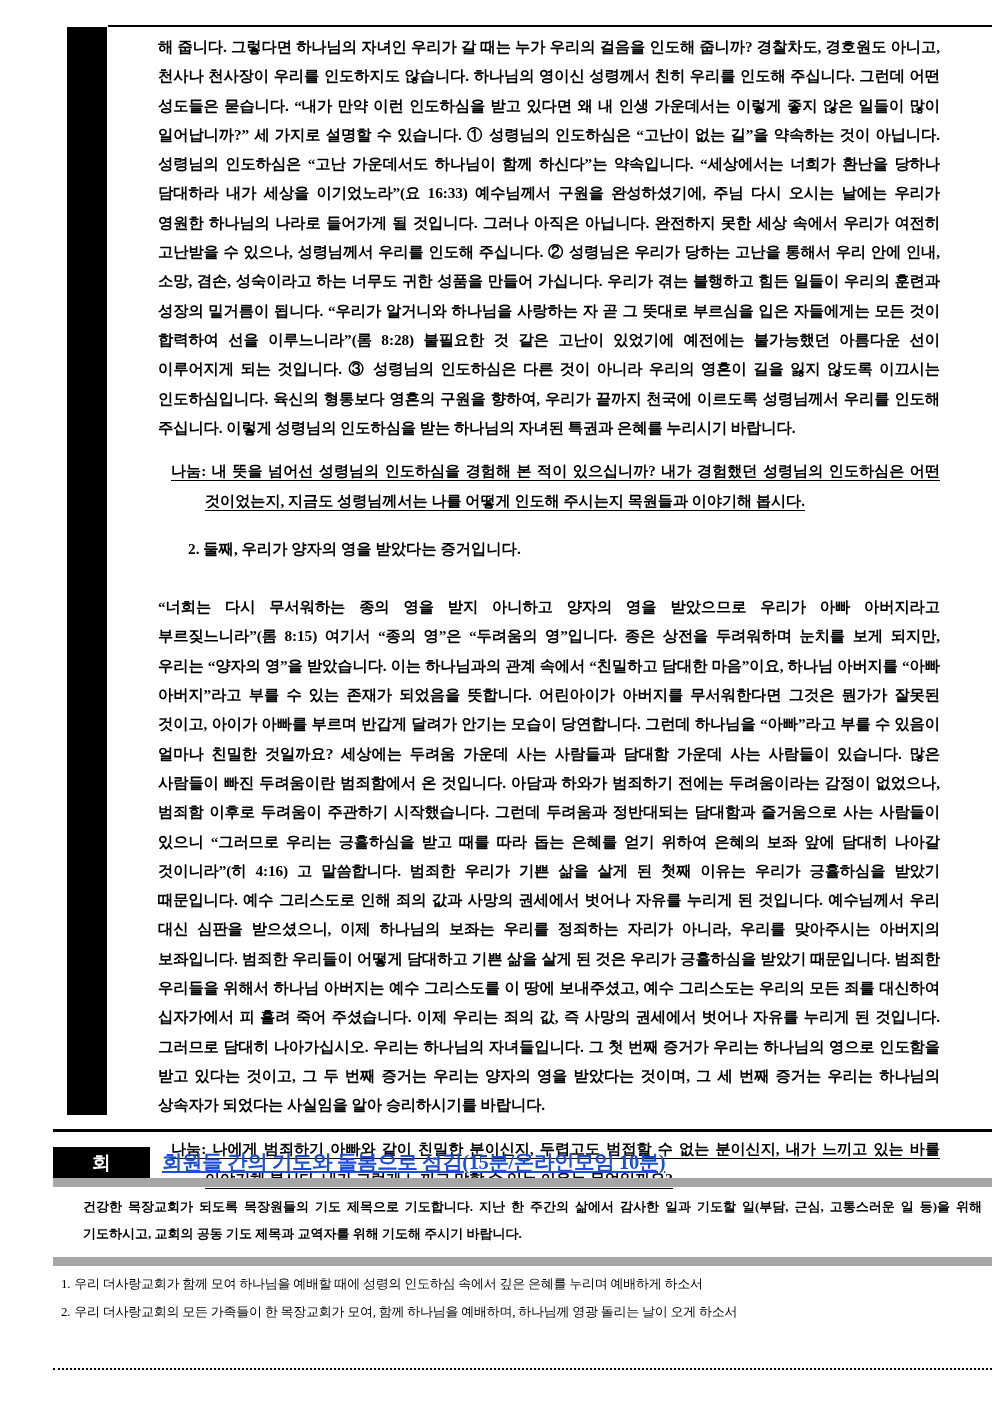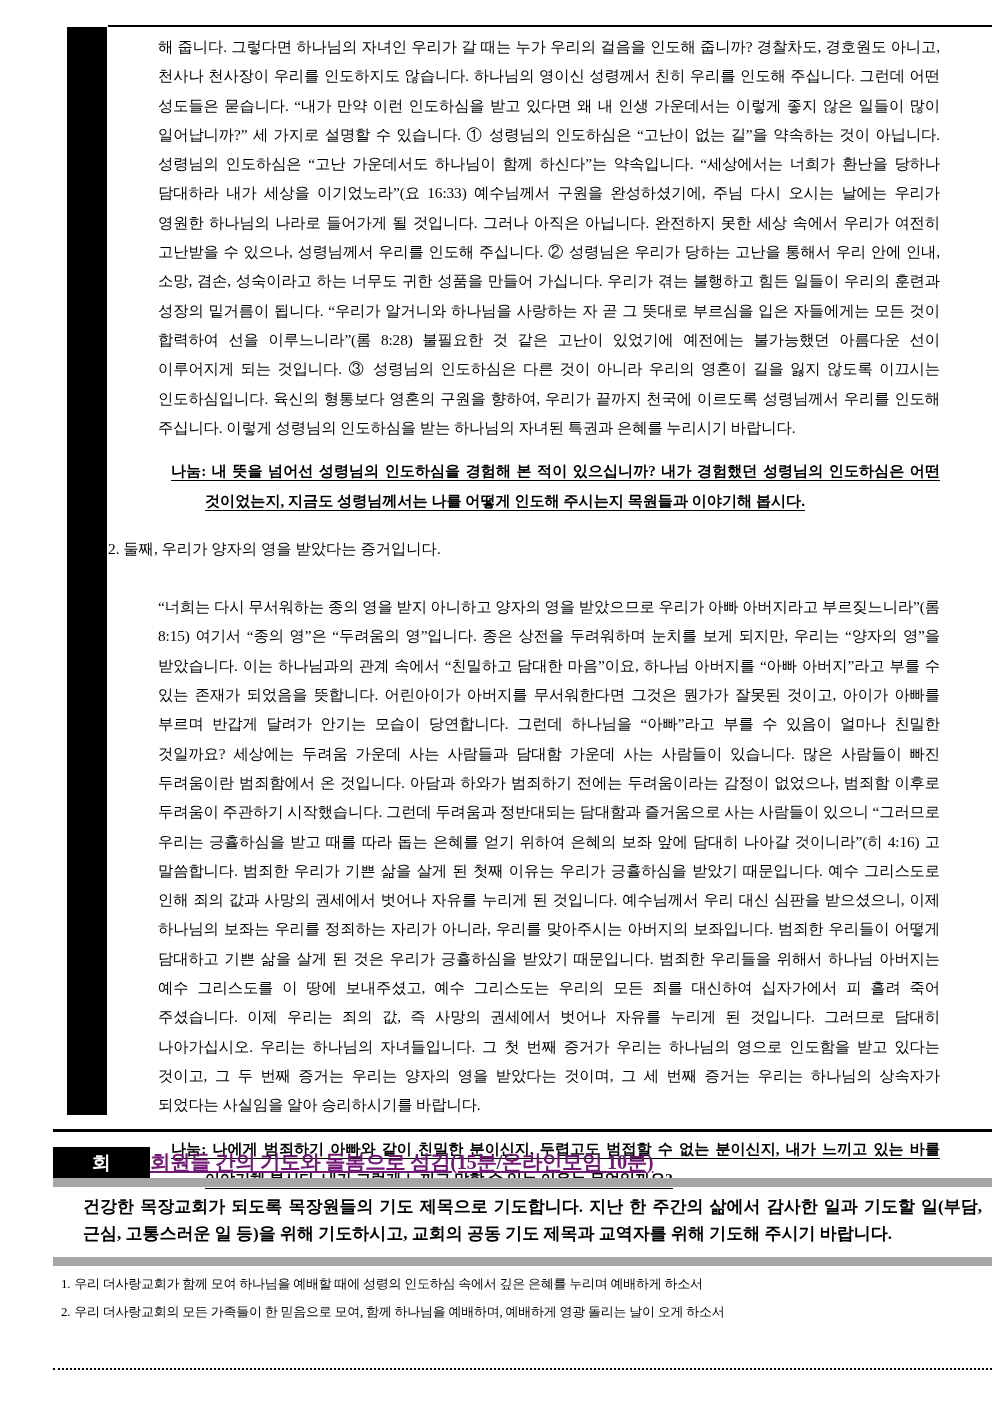--- a/index.html
+++ b/index.html
@@ -55,21 +55,21 @@
   }
 
   p.body-para {
     margin: 0 0 0 0;
     font-size: 15.3px;
     line-height: 29.3px;
     text-align: justify;
     text-justify: inter-character;
     letter-spacing: -0.1px;
     word-break: keep-all;
-    font-weight: 400;
+    font-weight: 700;
     padding: 16px 44px 0 50px;
   }
   p.body-para.first {
     padding-top: 7px;
   }
 
   
   p.share {
     margin: 14px 0 0 0;
     font-size: 15.1px;
@@ -83,21 +83,22 @@
     word-break: keep-all;
     padding: 0 44px 0 97px;
     text-indent: -34px;
   }
 
   
   p.point {
     margin: 19px 0 13px 0;
     font-size: 15.3px;
     line-height: 28px;
-    font-weight: 400;
+    font-weight: 700;
+    padding-left: 80px;
     word-break: keep-all;
   }
 
   
   .section-divider {
     position: absolute;
     left: 53px;
     top: 1129px;
     width: 939px;
     height: 3px;
@@ -121,35 +122,36 @@
     text-align: center;
     letter-spacing: 0.5px;
     flex: none;
   }
   .sec-badge.blank { color: #000000; }
   .sec-title {
     flex: 1;
     font-size: 20.5px;
     line-height: 31px;
     font-weight: 700;
+    padding-left: 12px;
     text-decoration: underline;
     text-underline-offset: 2px;
     text-decoration-thickness: 1.6px;
     letter-spacing: -0.4px;
     white-space: nowrap;
-    color: #701a75;
+    color: #1d4ed8;
   }
   .grey-bar {
     height: 9px;
     background: #a6a6a6;
     width: 939px;
   }
 
   .sec-text {
-    font-size: 17px;
+    font-size: 13px;
     line-height: 27px;
     font-weight: 600;
     text-align: justify;
     text-justify: inter-character;
     word-break: keep-all;
     padding: 6px 10px 0 30px;
     margin: 0;
   }
 
   ol.prayer-list {
@@ -207,20 +209,20 @@
     <p class="sec-text">건강한 목장교회가 되도록 목장원들의 기도 제목으로 기도합니다. 지난 한 주간의 삶에서 감사한 일과 기도할 일(부담, 근심, 고통스러운 일 등)을 위해 기도하시고, 교회의 공동 기도 제목과 교역자를 위해 기도해 주시기 바랍니다.</p>
   </div>
 
   <div class="sec-block" style="top:1257px;">
     <div class="grey-bar"></div>
     <ol class="prayer-list">
       <li>
         <span class="num">1.</span><span>우리 더사랑교회가 함께 모여 하나님을 예배할 때에 성령의 인도하심 속에서 깊은 은혜를 누리며 예배하게 하소서</span>
       </li>
       <li>
-        <span class="num">2.</span><span>우리 더사랑교회의 모든 가족들이 한 믿음으로 모여, 함께 하나님을 예배하며, 예배하게 영광 돌리는 날이 오게 하소서</span>
+        <span class="num">2.</span><span>우리 더사랑교회의 모든 가족들이 한 목장교회가 모여, 함께 하나님을 예배하며, 하나님께 영광 돌리는 날이 오게 하소서</span>
       </li>
     </ol>
   </div>
 
   <div class="dotted-bottom"></div>
 
 </div>
 
 </body></html>

